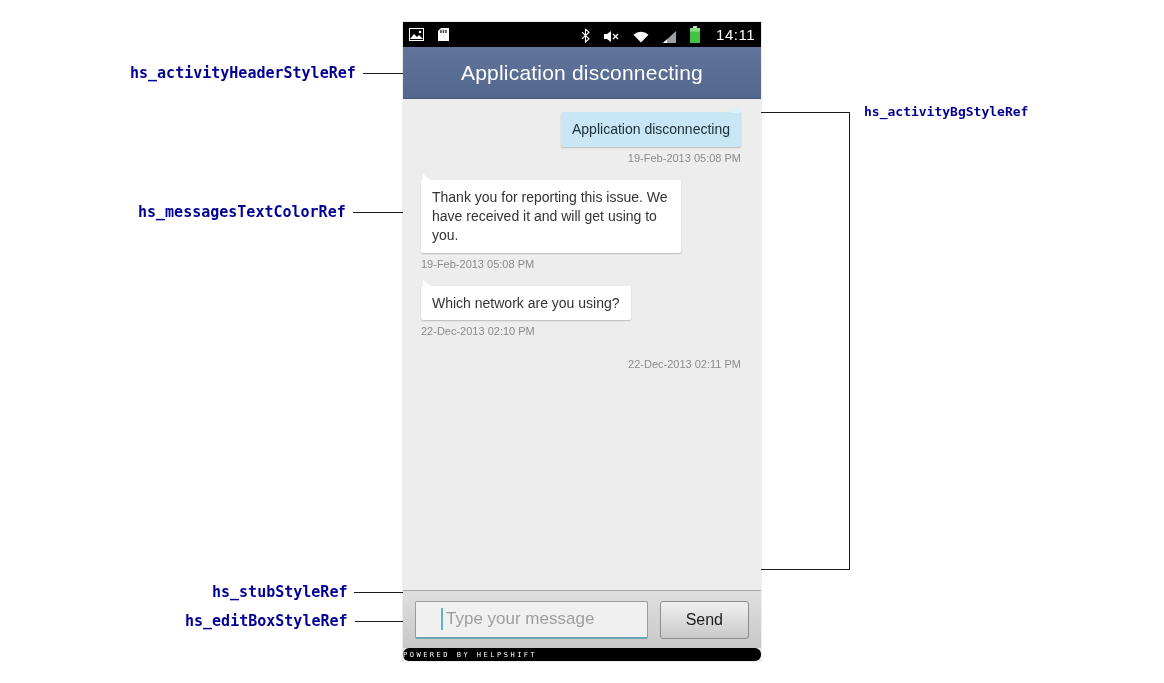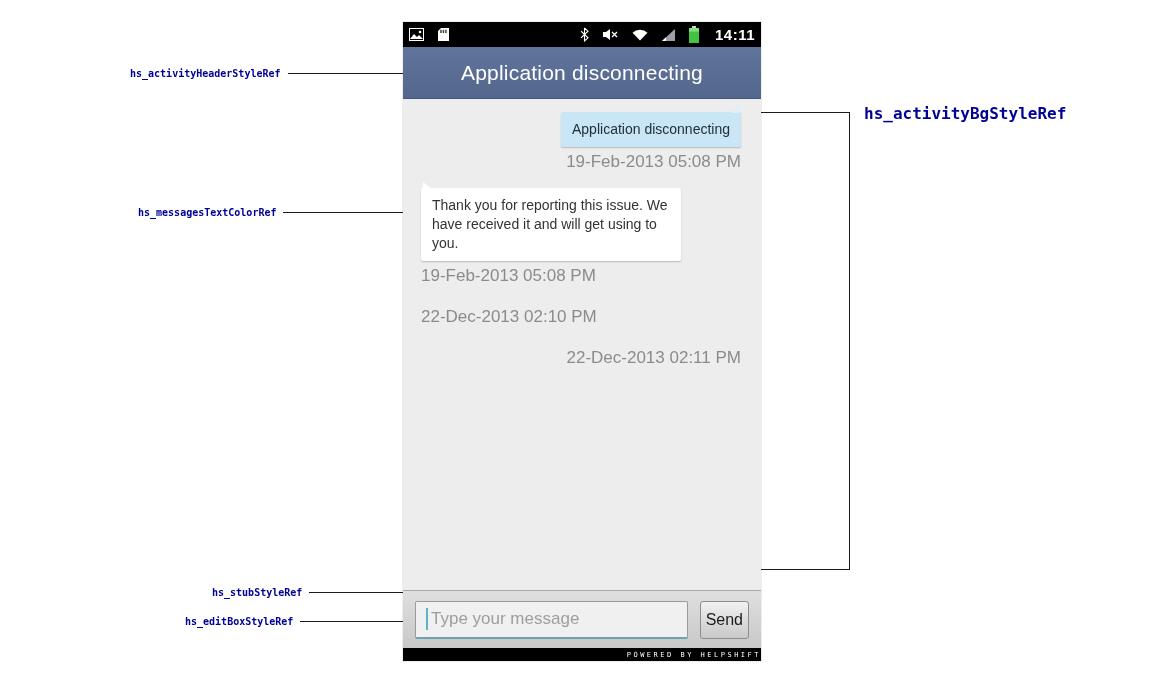--- a/index.html
+++ b/index.html
@@ -3,45 +3,45 @@
 <meta charset="utf-8">
 <style>
   * { margin:0; padding:0; box-sizing:border-box; }
   html,body { width:1164px; height:683px; }
   body { background:#ffffff; font-family:"Liberation Sans", sans-serif; position:relative; overflow:hidden; }
 
   
   .ann { position:absolute; display:flex; align-items:center; height:16px; }
   .ann-label {
     font-family:"DejaVu Sans Mono", monospace; font-weight:bold;
-    font-size:10px; color:#000095; white-space:nowrap;
+    font-size:15px; color:#000095; white-space:nowrap;
   }
   .ann-line { flex:1; height:0; border-top:1px solid #1a1a1a; margin-left:7px; }
   .ann-right-label {
     position:absolute; left:864px; top:104px;
     font-family:"DejaVu Sans Mono", monospace; font-weight:bold;
-    font-size:16px; color:#000095; white-space:nowrap;
+    font-size:13px; color:#000095; white-space:nowrap;
   }
   .bracket { position:absolute; background:#1a1a1a; }
   #br-top    { left:761px; top:112px; width:89px; height:1px; }
   #br-vert   { left:849px; top:112px; width:1px;  height:458px; }
   #br-bottom { left:761px; top:569px; width:89px; height:1px; }
 
   
   .phone {
     position:absolute; left:403px; top:22px; width:358px; height:639px;
     display:flex; flex-direction:column; box-shadow:0 0 0 1px rgba(0,0,0,0.07);
     background:#ededed;
   }
 
   .status-bar {
     height:25px; background:#000; display:flex; align-items:center;
     justify-content:space-between; padding:0 6px; flex:0 0 auto;
   }
-  .sb-left, .sb-right { display:flex; align-items:center; gap:14px;font-weight:bold; }
+  .sb-left, .sb-right { display:flex; align-items:flex-end; gap:14px; }
   .sb-time { color:#fff; font-size:15px; margin-left:2px; letter-spacing:0.5px; }
   .sb-icon { display:flex; align-items:center; }
 
   .app-header {
     height:52px; flex:0 0 auto;
     background:linear-gradient(#61749b, #53678d);
     border-bottom:1px solid #46597c;
     display:flex; align-items:center; justify-content:center;
   }
   .app-title { color:#ffffff; font-size:21px; letter-spacing:0.2px; }
@@ -57,49 +57,49 @@
   .bubble.out { background:#c8e6f6; color:#20313a; }
   .bubble.out::after {
     content:""; position:absolute; top:-6px; right:2px; width:0; height:0;
     border-left:9px solid transparent; border-bottom:7px solid #dcf0fa;
   }
   .bubble.in { background:#ffffff; color:#333333; max-width:260px; }
   .bubble.in::after {
     content:""; position:absolute; top:-6px; left:2px; width:0; height:0;
     border-right:9px solid transparent; border-bottom:7px solid #ffffff;
   }
-  .msg-ts { font-size:17px; color:#8b8b8b; margin-top:5px; }
+  .msg-ts { font-size:11px; color:#8b8b8b; margin-top:5px; }
   .msg-group.outgoing .msg-ts { text-align:right; }
 
   .composer {
     height:58px; flex:0 0 auto;
     background:linear-gradient(#dfdfdf, #c8c8c8);
     border-top:1px solid #a6a6a6;
     display:flex; align-items:center; padding:0 12px; gap:12px;
   }
   .input-wrap {
     flex:1; height:38px; background:#f0f0f0;
     border:1px solid #9a9a9a; border-bottom:2px solid #6aa4b0; border-radius:2px;
-    display:flex; align-items:center; padding:0 10px;
+    display:flex; align-items:center; padding:0 25px;
   }
   .cursor { width:2px; height:22px; background:#5fb3c4; margin-right:3px; flex:0 0 auto; }
   .input-wrap input {
     border:none; outline:none; background:transparent;
     font-size:17px; color:#333; width:100%; font-family:inherit;
   }
   .input-wrap input::placeholder { color:#9e9e9e; }
   .send-btn {
-    height:38px; padding:0 5px; font-size:16px; color:#1c1c1c;
+    height:38px; padding:0 25px; font-size:16px; color:#1c1c1c;
     background:linear-gradient(#f1f1f1, #c9c9c9);
     border:1px solid #8d8d8d; border-radius:3px; font-family:inherit; cursor:pointer;
   }
 
   .phone-footer {
     height:13px; background:#000; flex:0 0 auto;
-    display:flex; align-items:center; justify-content:flex-end;
+    display:flex; align-items:center; justify-content:flex-start;border-radius:6px;
   }
   .footer-text {
     color:#ffffff; font-size:7px; letter-spacing:2.5px;
     font-family:"DejaVu Sans Mono", monospace;
   }
 </style>
 </head>
 <body>
 
 <div class="ann" style="top:65px; left:130px; width:273px;">
@@ -188,20 +188,21 @@
       <div class="bubble out">Application disconnecting</div>
       <div class="msg-ts">19-Feb-2013 05:08 PM</div>
     </div>
 
     <div class="msg-group incoming">
       <div class="bubble in">Thank you for reporting this issue. We have received it and will get using to you.</div>
       <div class="msg-ts">19-Feb-2013 05:08 PM</div>
     </div>
 
     <div class="msg-group incoming">
+      <div class="bubble in">Which network are you using?</div>
       <div class="msg-ts">22-Dec-2013 02:10 PM</div>
     </div>
 
     <div class="msg-group outgoing">
       <div class="msg-ts">22-Dec-2013 02:11 PM</div>
     </div>
 
   </div>
 
   <div class="composer">

